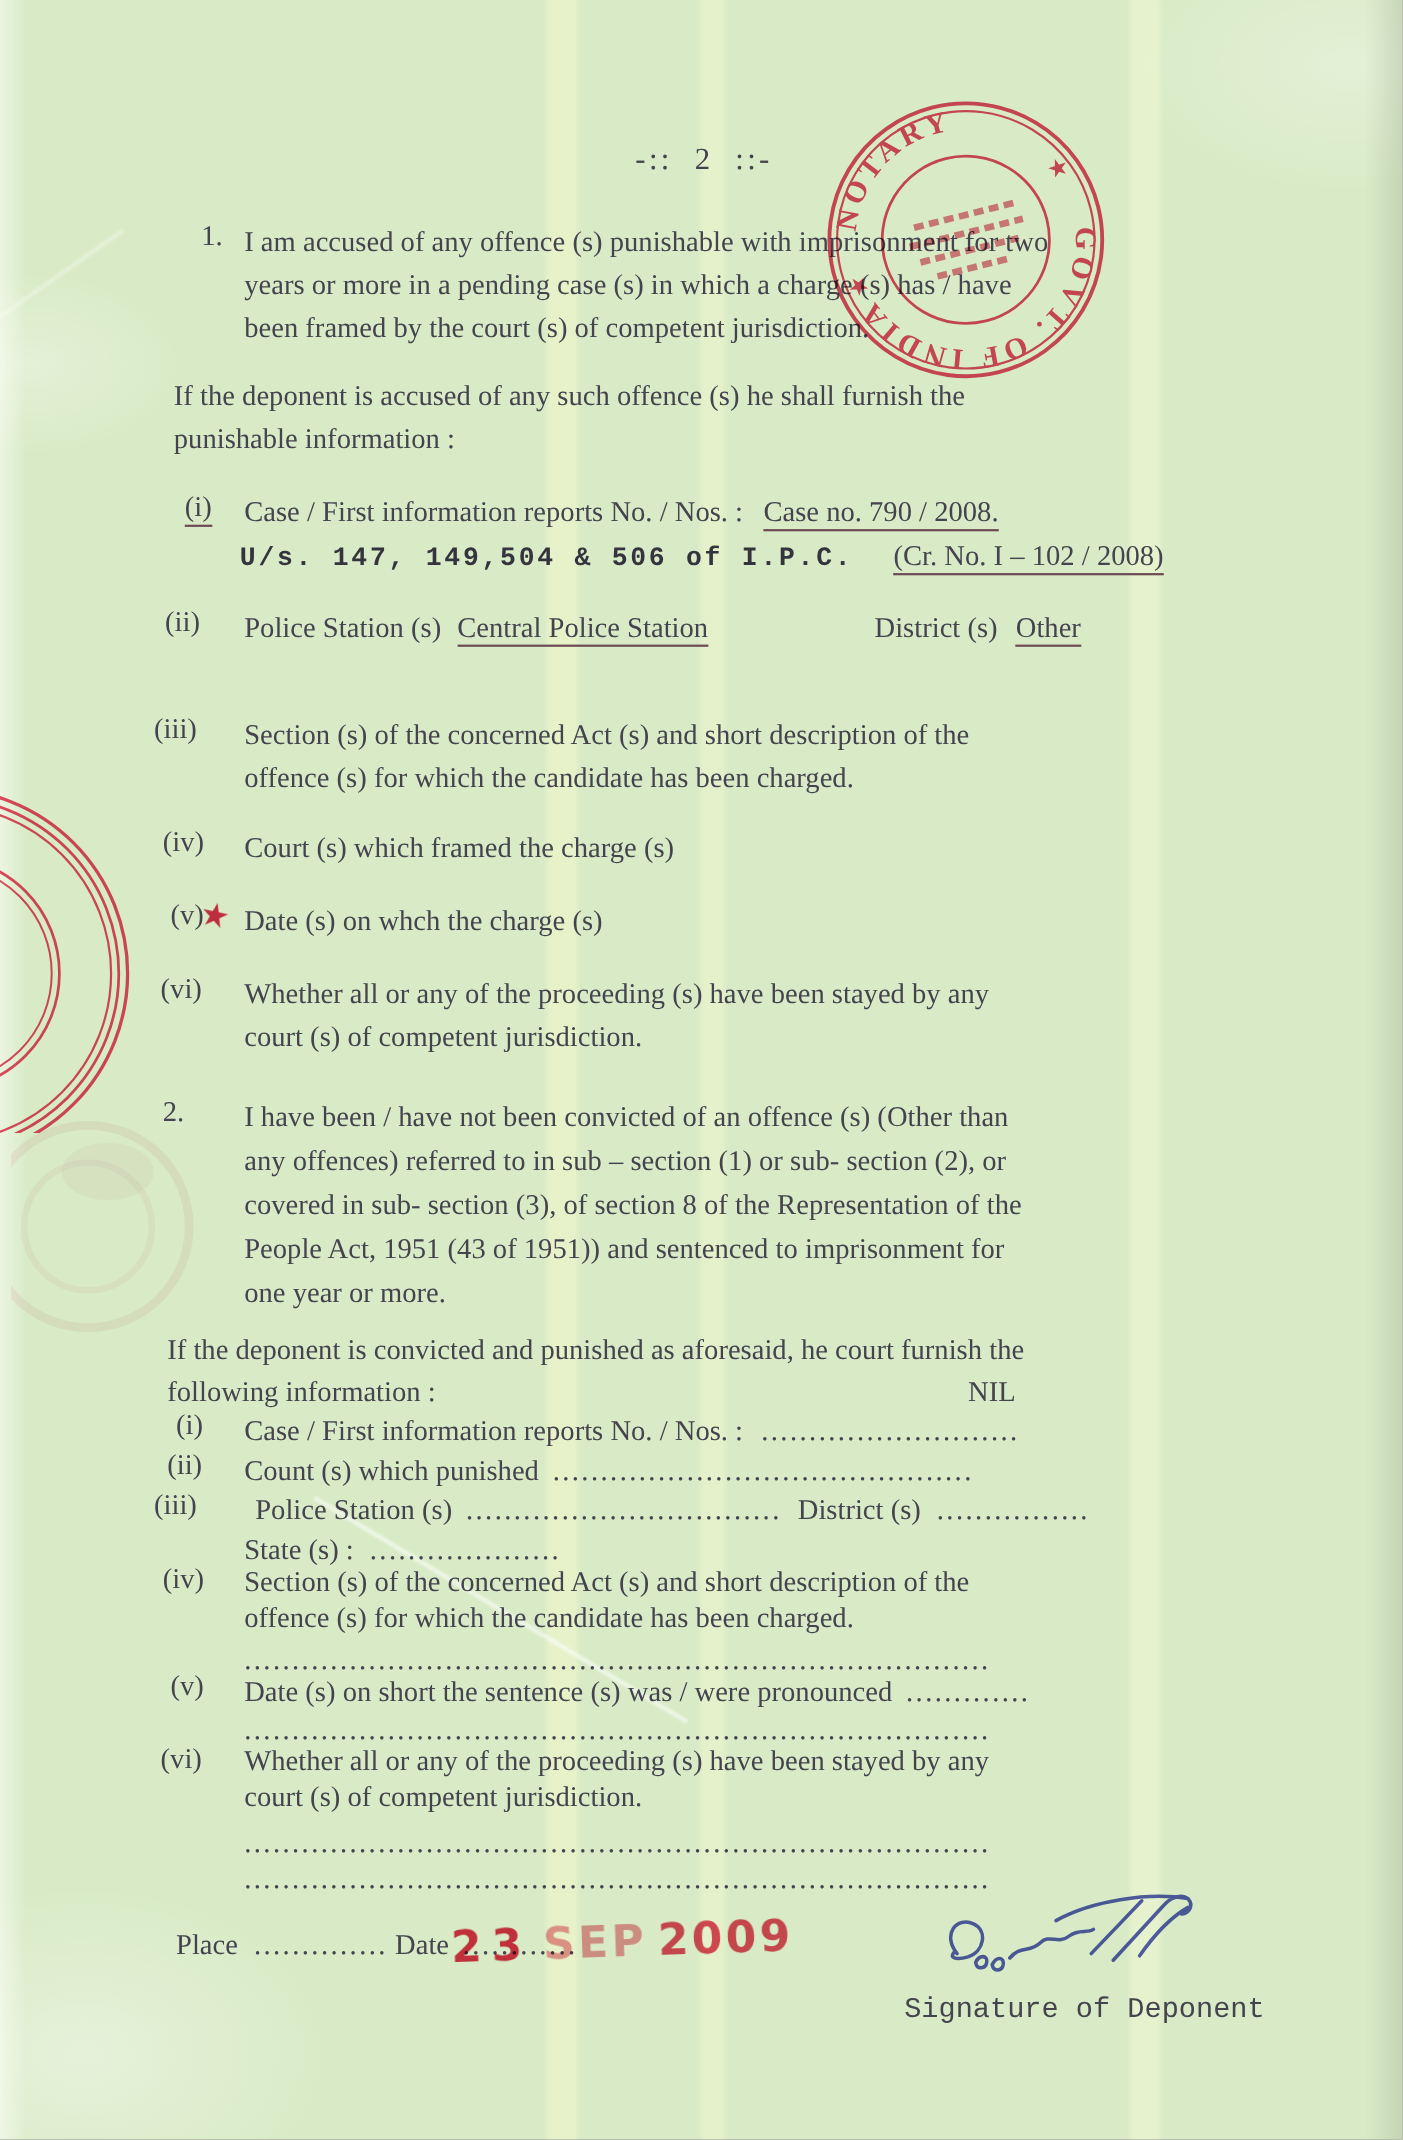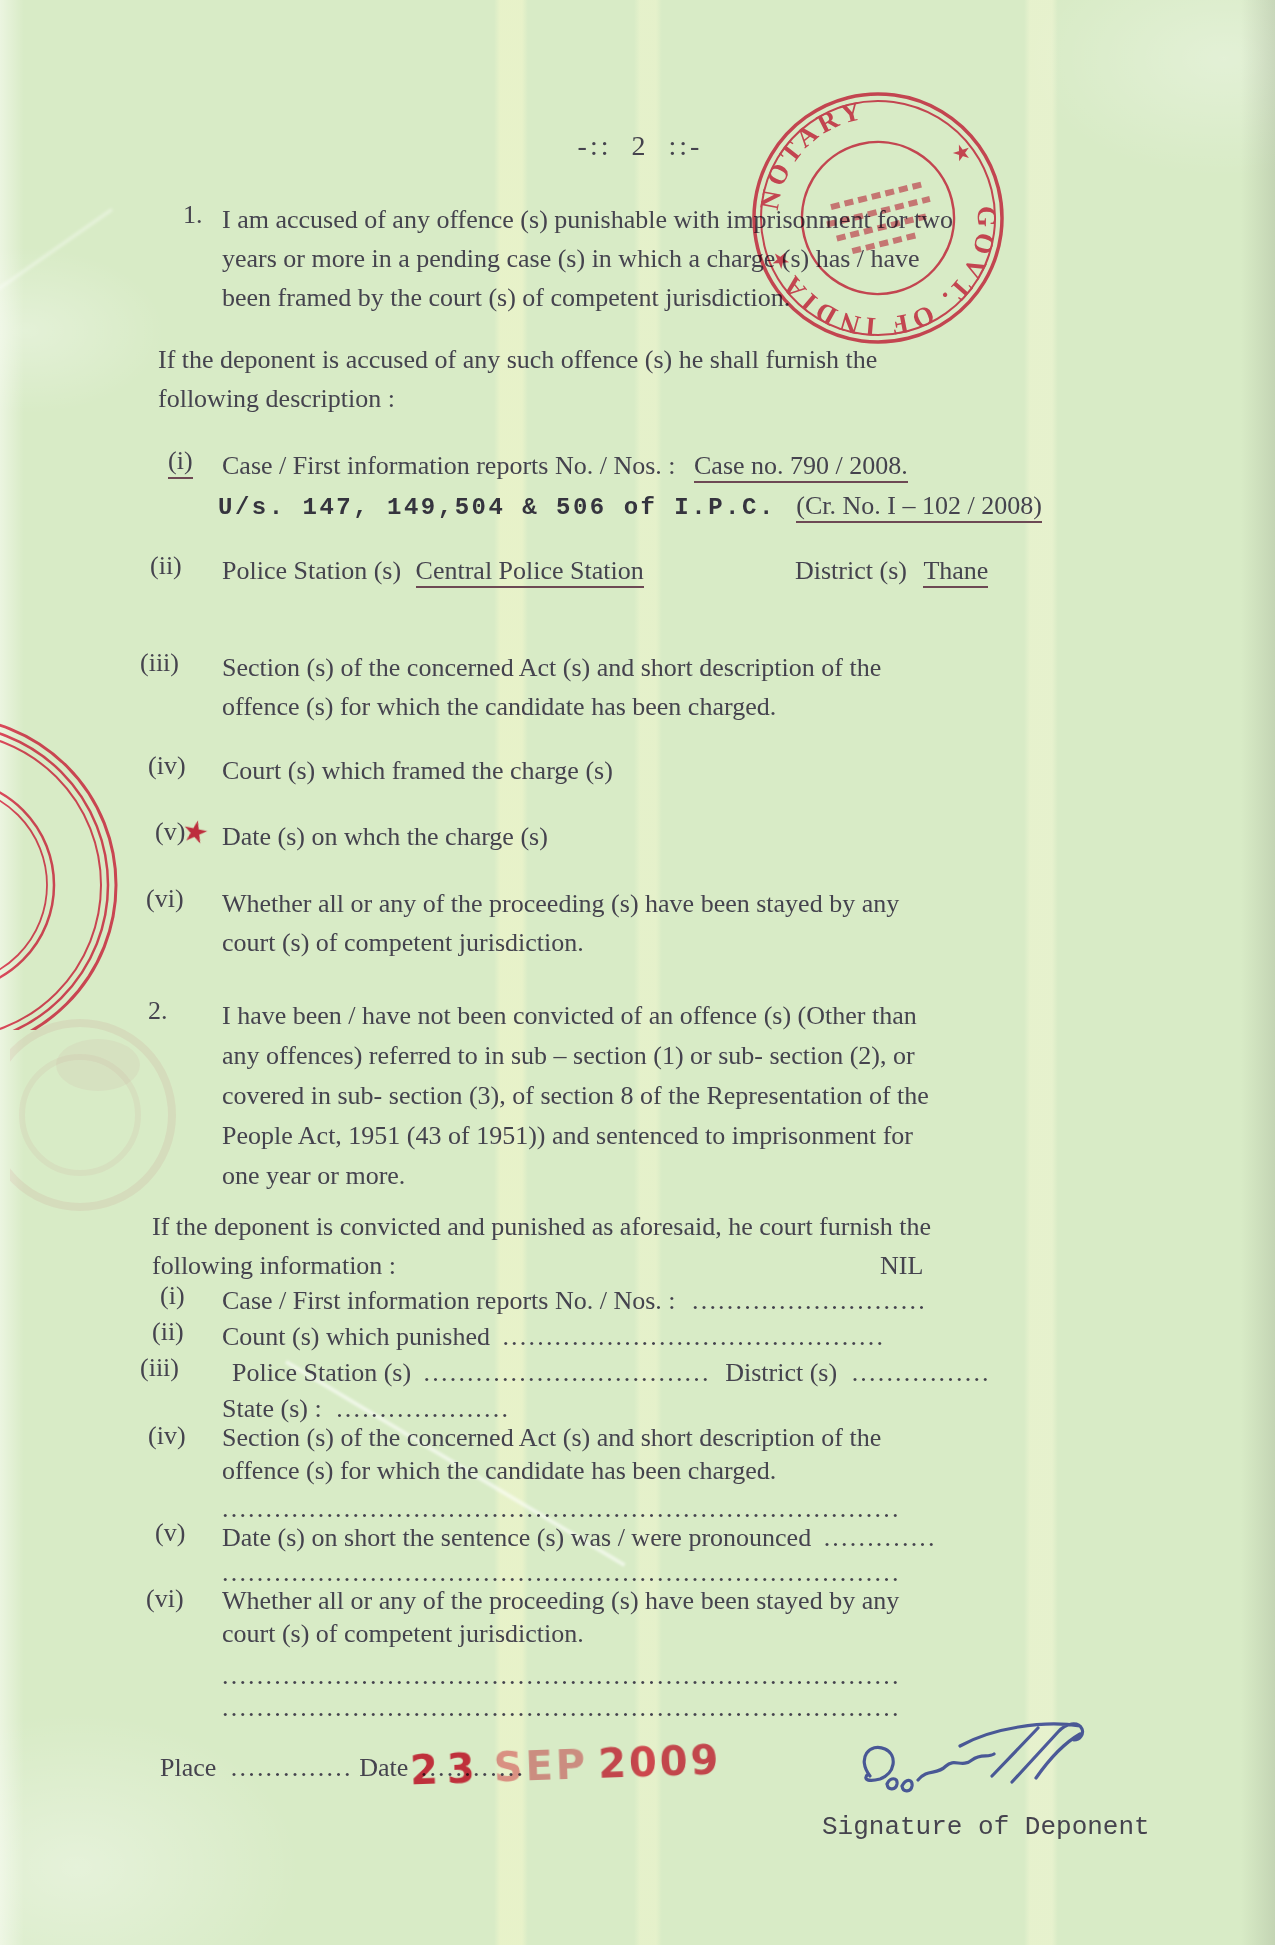--- a/index.html
+++ b/index.html
@@ -72,40 +72,40 @@
   <div class="crease2"></div>
 
   <div class="header">-:: 2 ::-</div>
 
   <div class="num" style="left:183px;top:200px">1.</div>
   <div class="t" style="left:222px;top:200px">I am accused of any offence (s) punishable with imprisonment for two
 years or more in a pending case (s) in which a charge (s) has / have
 been framed by the court (s) of competent jurisdiction.</div>
 
   <div class="t" style="left:158px;top:340px">If the deponent is accused of any such offence (s) he shall furnish the
-following description :</div>
+punishable information :</div>
 
   <div class="num fill" style="left:168px;top:446px">(i)</div>
   <div class="t nowrap" style="left:222px;top:446px">
     <span>Case / First information reports No. / Nos. :</span>
     <span class="fill" style="margin-left:12px">Case no. 790 / 2008.</span>
   </div>
   <div class="t nowrap" style="left:218px;top:486px">
     <span class="mono">U/s. 147, 149,504 &amp; 506 of I.P.C.</span>
-    <span class="fill" style="margin-left:14px">(Cr. No. I – 102 / 2008)</span>
+    <span class="fill" style="margin-left:30px">(Cr. No. I – 102 / 2008)</span>
   </div>
 
   <div class="num" style="left:150px;top:551px">(ii)</div>
   <div class="t nowrap" style="left:222px;top:551px">
     <span>Police Station (s)</span>
     <span class="fill" style="margin-left:8px">Central Police Station</span>
   </div>
   <div class="t nowrap" style="left:795px;top:551px">
     <span>District (s)</span>
-    <span class="fill" style="margin-left:10px">Thane</span>
+    <span class="fill" style="margin-left:10px">Other</span>
   </div>
 
   <div class="num" style="left:140px;top:648px">(iii)</div>
   <div class="t" style="left:222px;top:648px">Section (s) of the concerned Act (s) and short description of the
 offence (s) for which the candidate has been charged.</div>
 
   <div class="num" style="left:148px;top:751px">(iv)</div>
   <div class="t" style="left:222px;top:751px">Court (s) which framed the charge (s)</div>
 
   <div class="num" style="left:155px;top:817px">(v)</div>

